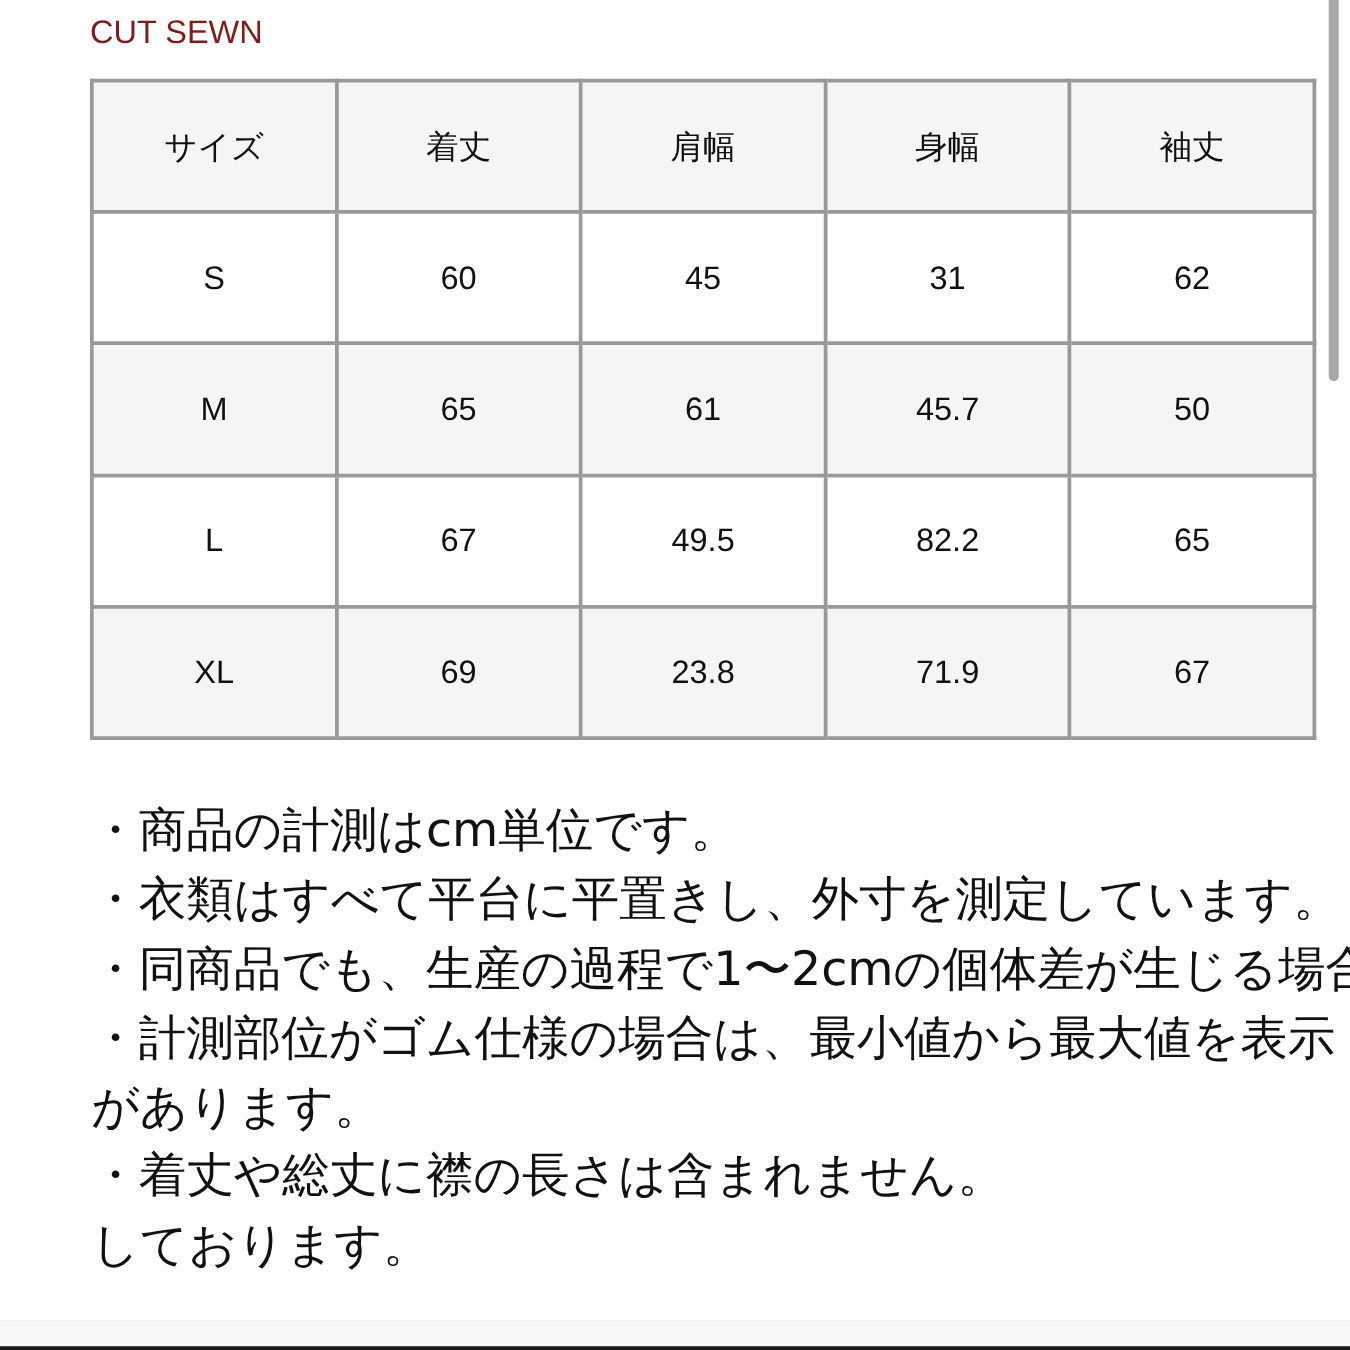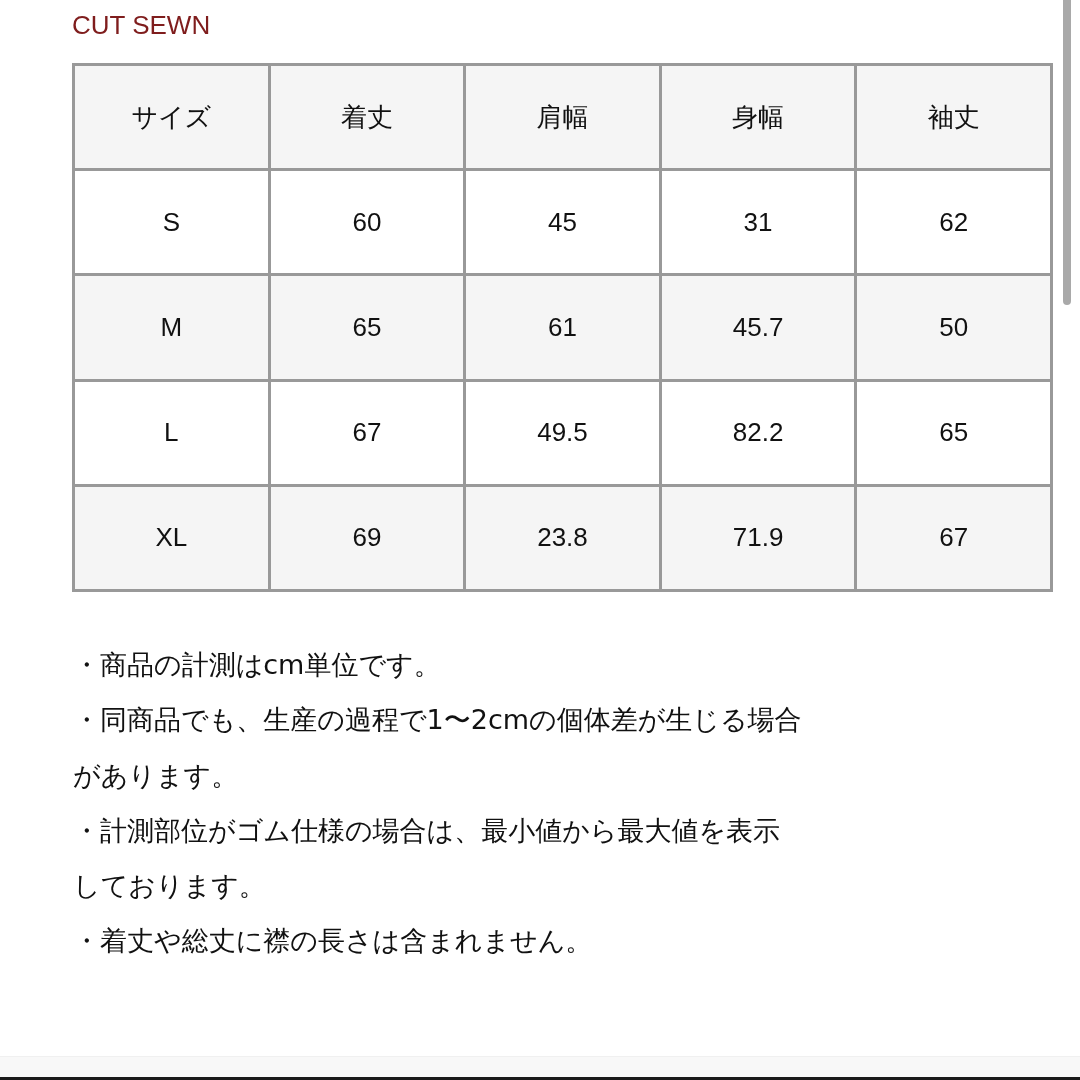--- a/index.html
+++ b/index.html
@@ -56,21 +56,21 @@
       background: #f5f5f5;
     }
     tr.plain td {
       background: #ffffff;
     }
     .notes {
       position: absolute;
       left: 73px;
       top: 637px;
       width: 950px;
-      font-size: 27px;
+      font-size: 38px;
       line-height: 55.3px;
       color: #111;
     }
     .note-line {
       white-space: nowrap;
     }
     .scrollbar {
       position: absolute;
       left: 1063px;
       top: 0px;
@@ -139,25 +139,26 @@
       <td>69</td>
       <td>23.8</td>
       <td>71.9</td>
       <td>67</td>
     </tr>
   </tbody>
     </table>
 
   <div class="notes">
     <div class="note-line">・商品の計測はcm単位です。</div>
+    <div class="note-line">・衣類はすべて平台に平置きし、外寸を測定しています。</div>
     <div class="note-line">・同商品でも、生産の過程で1〜2cmの個体差が生じる場合</div>
+    <div class="note-line">・計測部位がゴム仕様の場合は、最小値から最大値を表示</div>
     <div class="note-line">があります。</div>
-    <div class="note-line">・計測部位がゴム仕様の場合は、最小値から最大値を表示</div>
+    <div class="note-line">・着丈や総丈に襟の長さは含まれません。</div>
     <div class="note-line">しております。</div>
-    <div class="note-line">・着丈や総丈に襟の長さは含まれません。</div>
   </div>
 
   <div class="scrollbar"></div>
 
   <div class="footer-band"></div>
   <div class="footer-line"></div>
 
 </div>
 
 </body></html>

